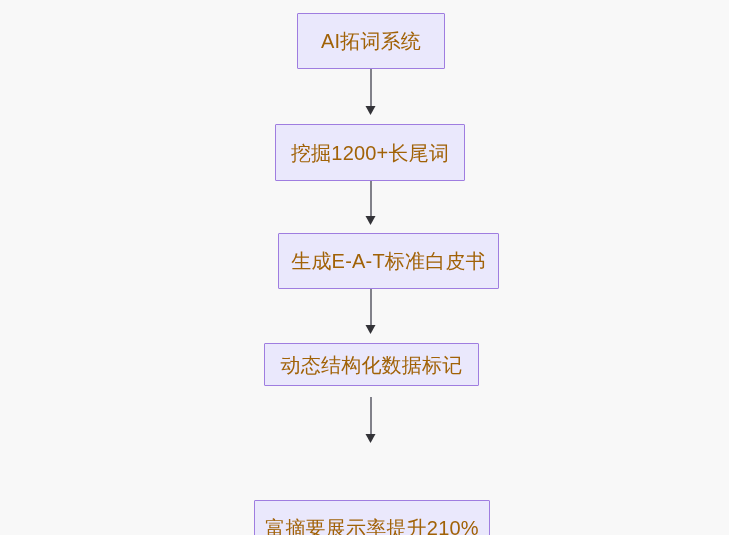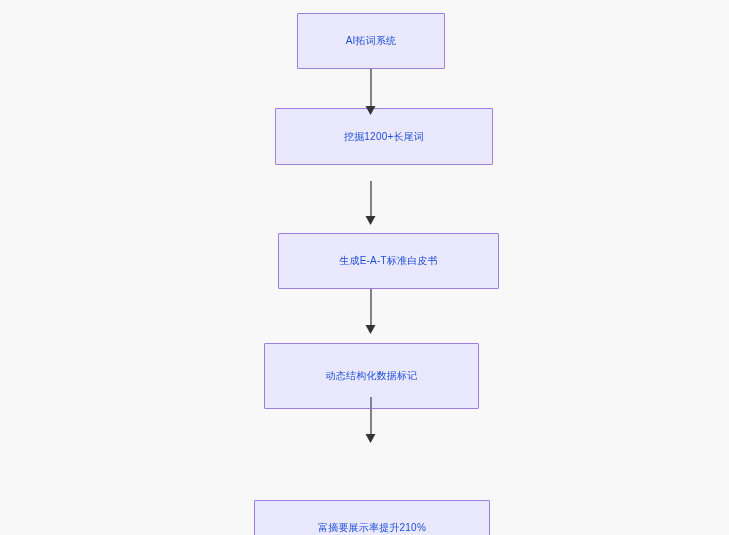--- a/index.html
+++ b/index.html
@@ -20,22 +20,22 @@
   }
   .node {
     position: absolute;
     box-sizing: border-box;
     background: #eae8fc;
     border: 1.5px solid #9f7de0;
     border-radius: 1px;
     display: flex;
     align-items: center;
     justify-content: center;
-    color: #1d4ed8;
-    font-size: 10px;
+    color: #a16207;
+    font-size: 20px;
     line-height: 1.2;
     letter-spacing: 0.2px;
     white-space: nowrap;
   }
   .node-label {
     display: block;
   }
   .edge {
     position: absolute;
     width: 0;
@@ -61,29 +61,29 @@
 </style>
 </head>
 <body>
 
 <div id="flowchart">
 
   <div class="node" style="left:297px; top:13px; width:148px; height:56px;">
     <span class="node-label">AI拓词系统</span>
   </div>
 
-  <div class="node" style="left:275px; top:108px; width:218px; height:57px;">
+  <div class="node" style="left:275px; top:124px; width:190px; height:57px;">
     <span class="node-label">挖掘1200+长尾词</span>
   </div>
 
   <div class="node" style="left:278px; top:233px; width:221px; height:56px;">
     <span class="node-label">生成E-A-T标准白皮书</span>
   </div>
 
-  <div class="node" style="left:264px; top:343px; width:215px; height:66px;">
+  <div class="node" style="left:264px; top:343px; width:215px; height:43px;">
     <span class="node-label">动态结构化数据标记</span>
   </div>
 
   <div class="node" style="left:254px; top:464px; width:236px; height:55px;margin-top:36px;">
     <span class="node-label">富摘要展示率提升210%</span>
   </div>
 
   <div class="edge" style="left:371px; top:69px; height:46px;">
     <div class="edge-line" style="height:38px;"></div>
     <div class="edge-arrow" style="top:37px;"></div>

